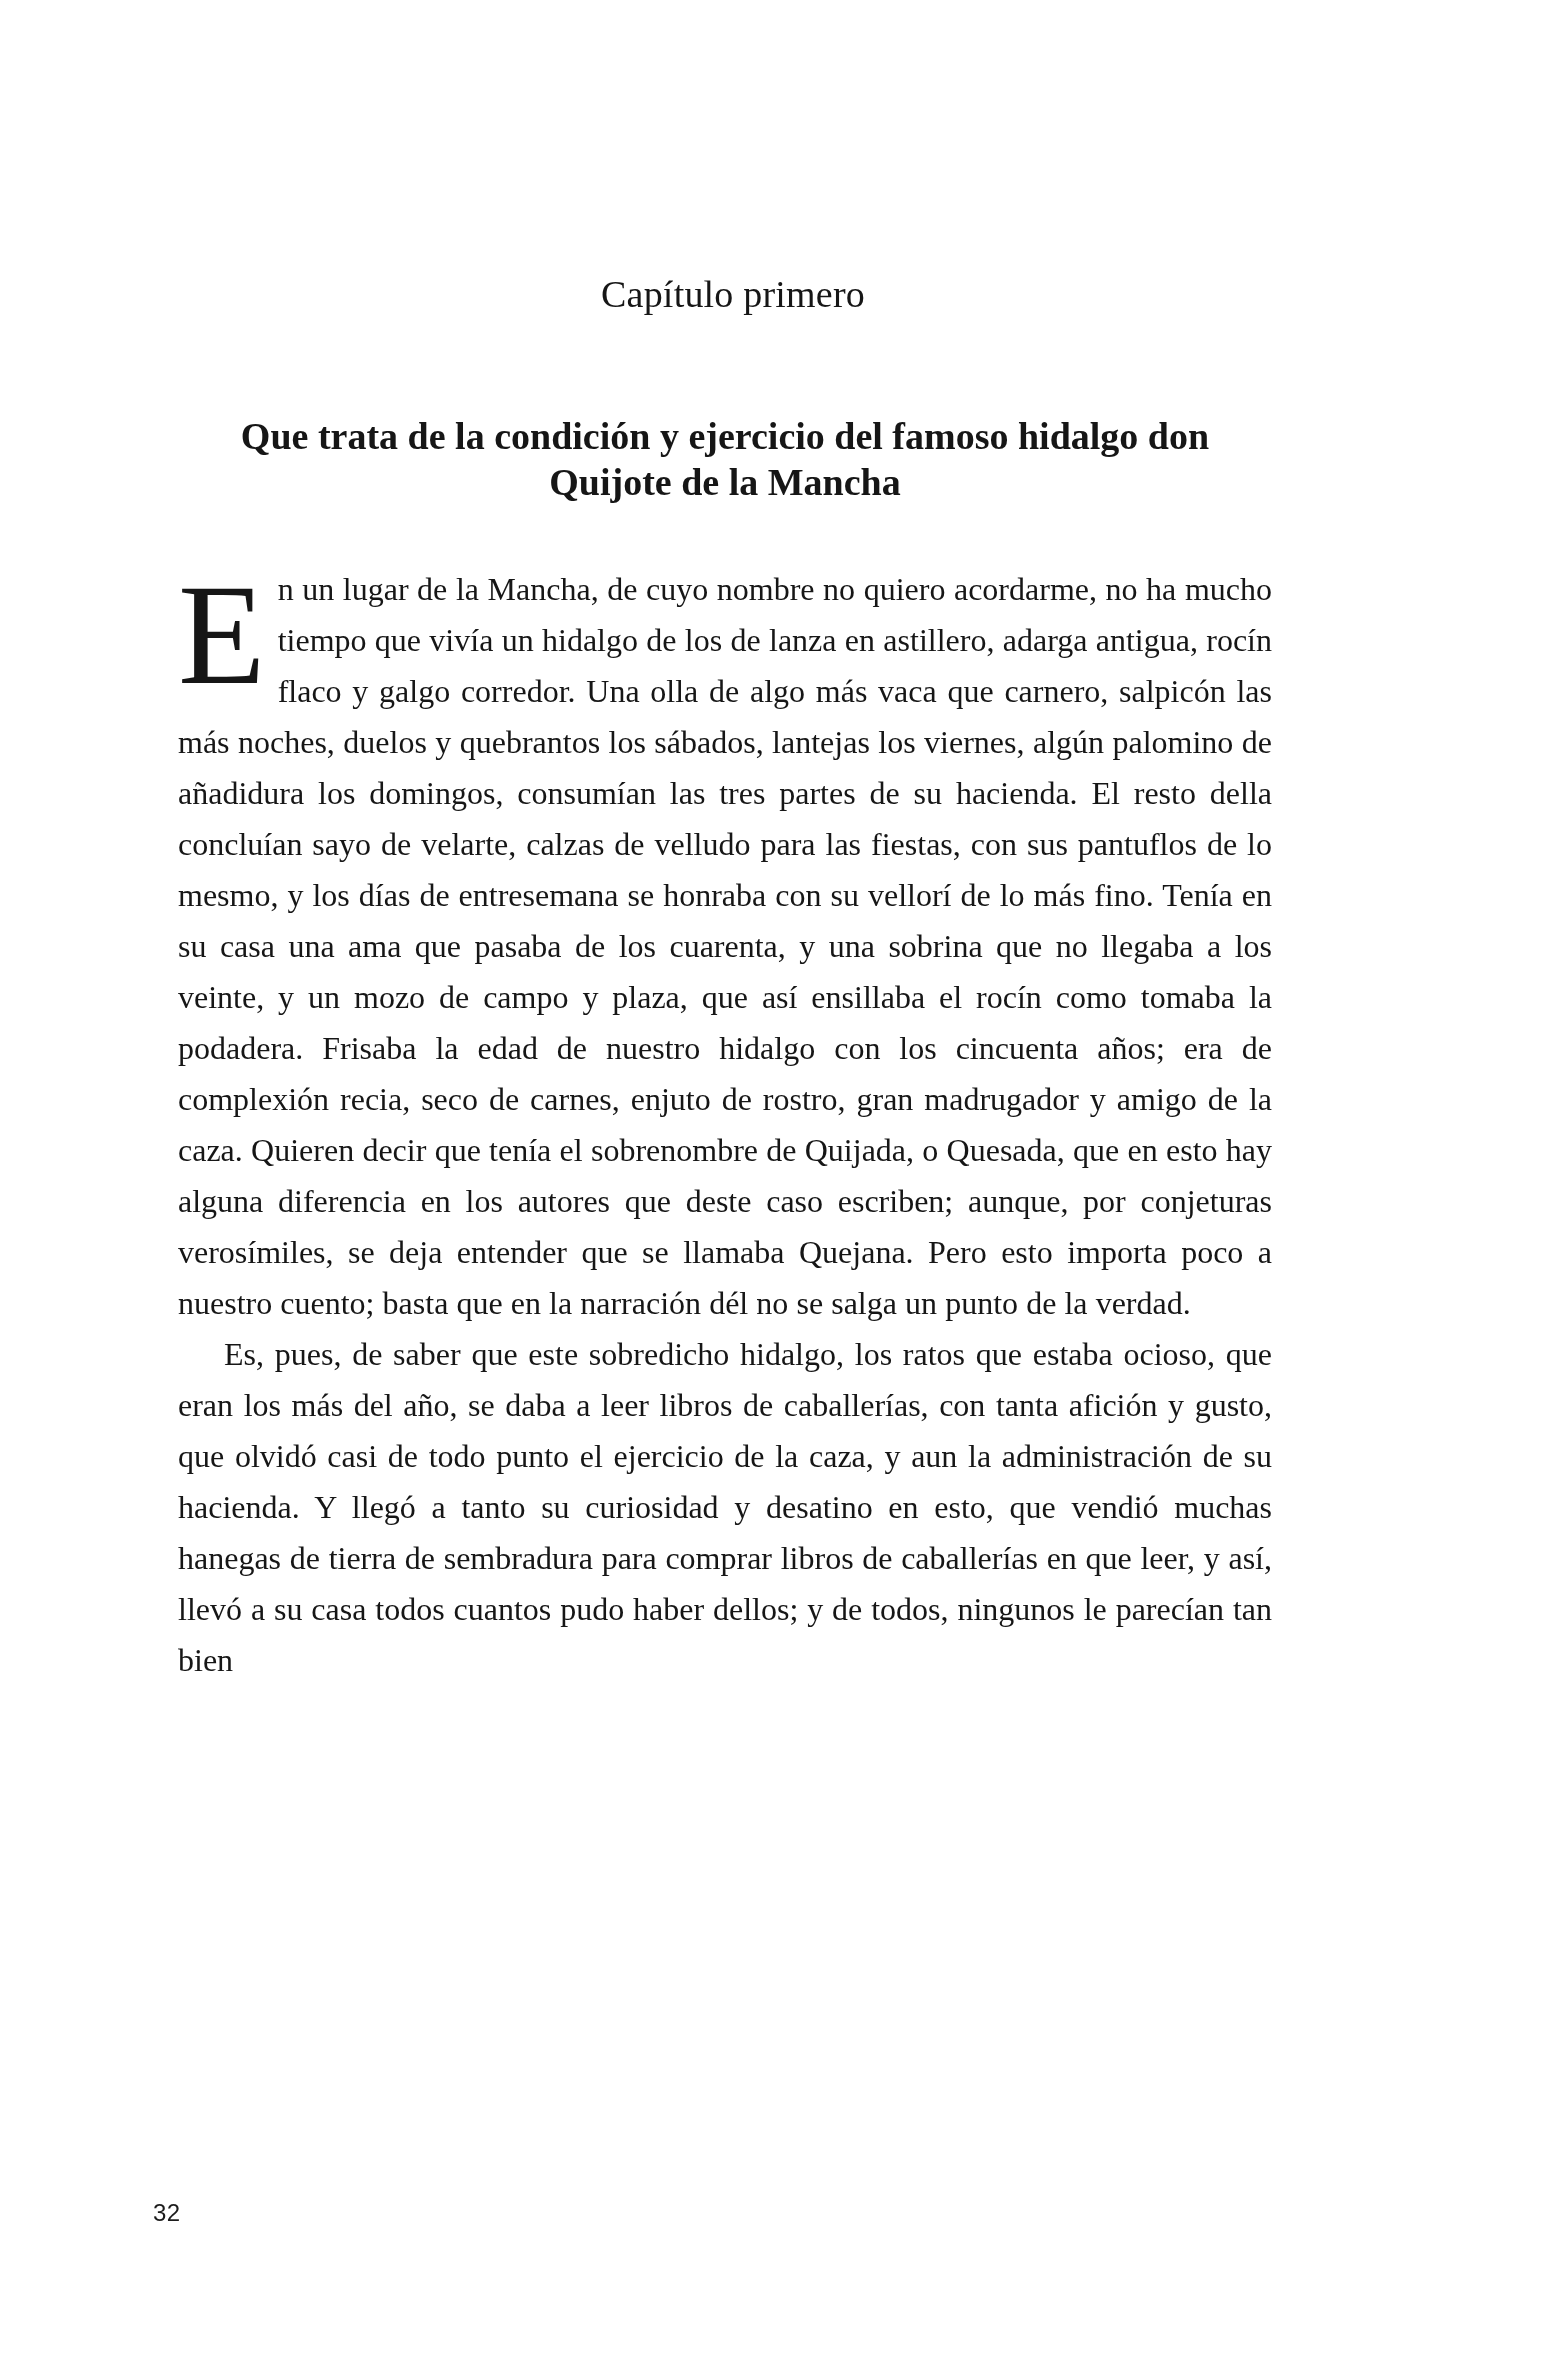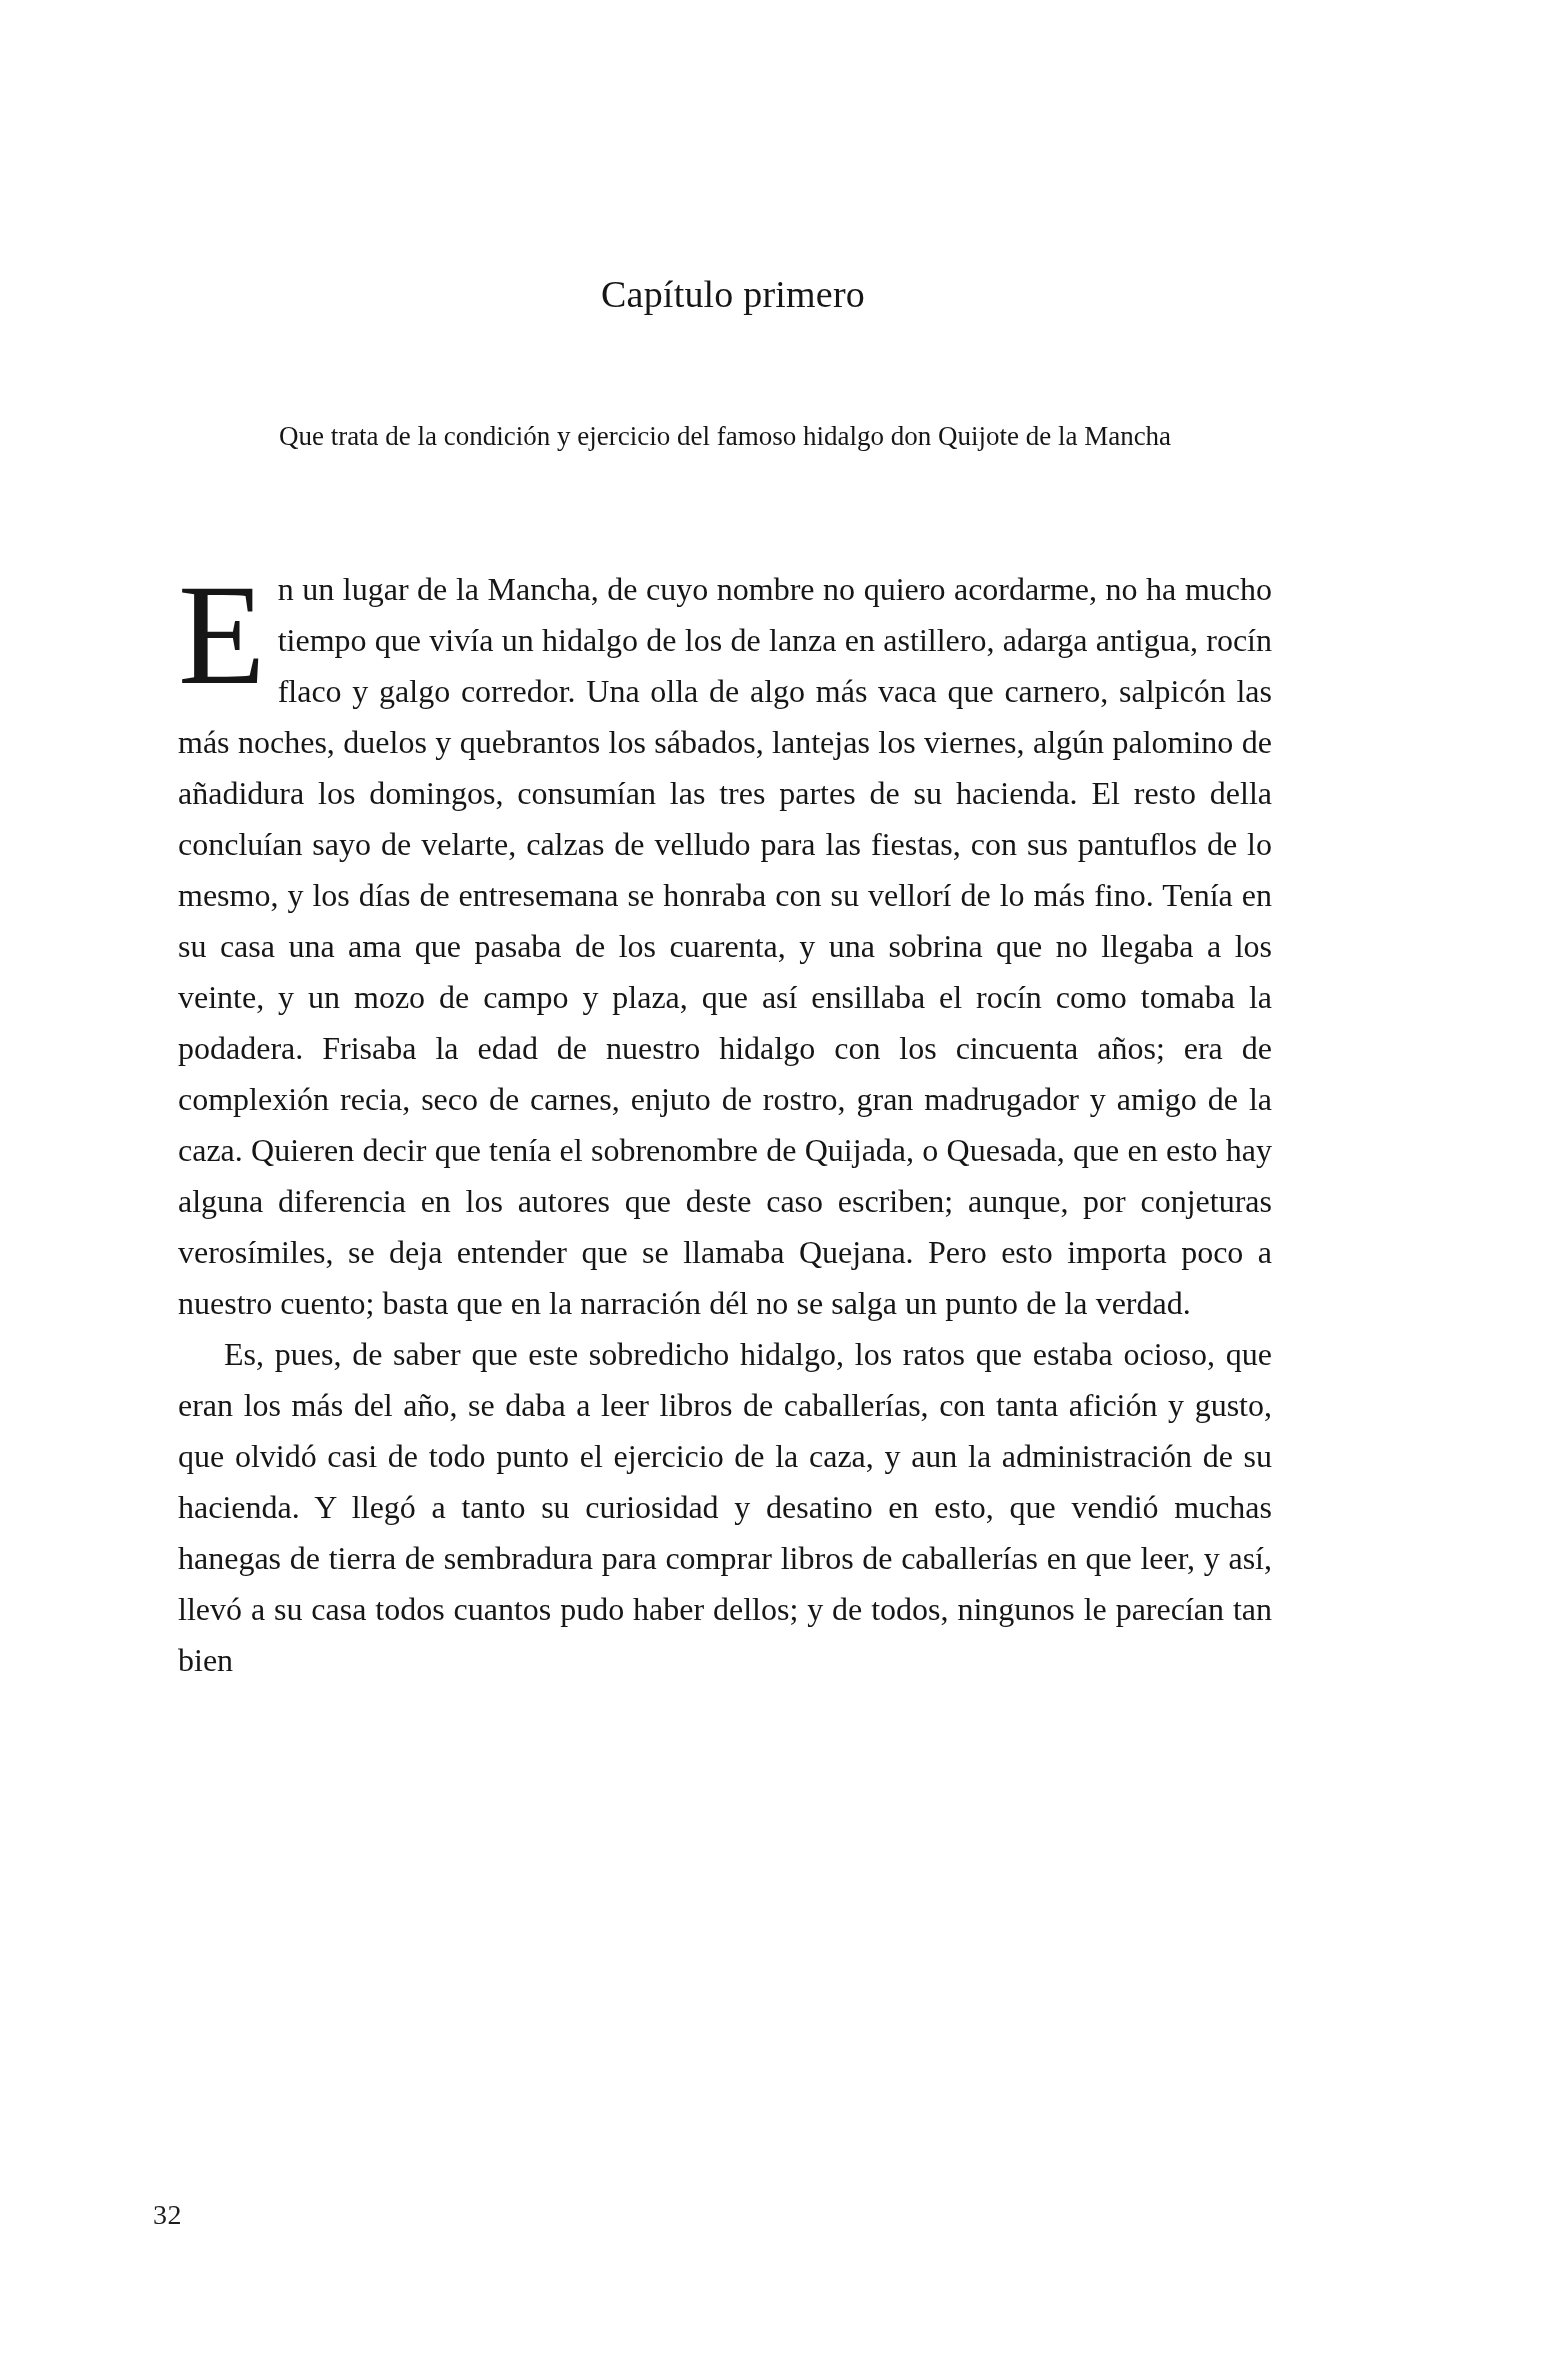--- a/index.html
+++ b/index.html
@@ -39,23 +39,23 @@
     font-weight: 400;
   }
 
   
   .chapter-subtitle {
     position: absolute;
     left: 17.5px;
     top: 413px;
     width: 1059px;
     text-align: center;
-    font-size: 27px;
+    font-size: 38px;
     line-height: 46px;
-    font-weight: 400;
+    font-weight: 700;
   }
 
   
   .body-area {
     position: absolute;
     left: 0;
     top: 564px;
     width: 1094px;
   }
 
@@ -83,24 +83,24 @@
     margin: 0 0 -5.3px 0;
     font-weight: 400;
     font-family: "Liberation Serif", "DejaVu Serif", serif;
   }
 
   
   .folio {
     position: absolute;
     left: 153px;
     top: 2199px;
-    font-size: 28px;
+    font-size: 24px;
     letter-spacing: 0.4px;
     color: #1c1c1c;
-    font-family: Liberation Serif, serif;
+    font-family: Liberation Sans, sans-serif;
     text-align: right;
   }
 </style>
 </head>
 <body>
 
 <div class="page">
 
   <div class="textblock">
 

